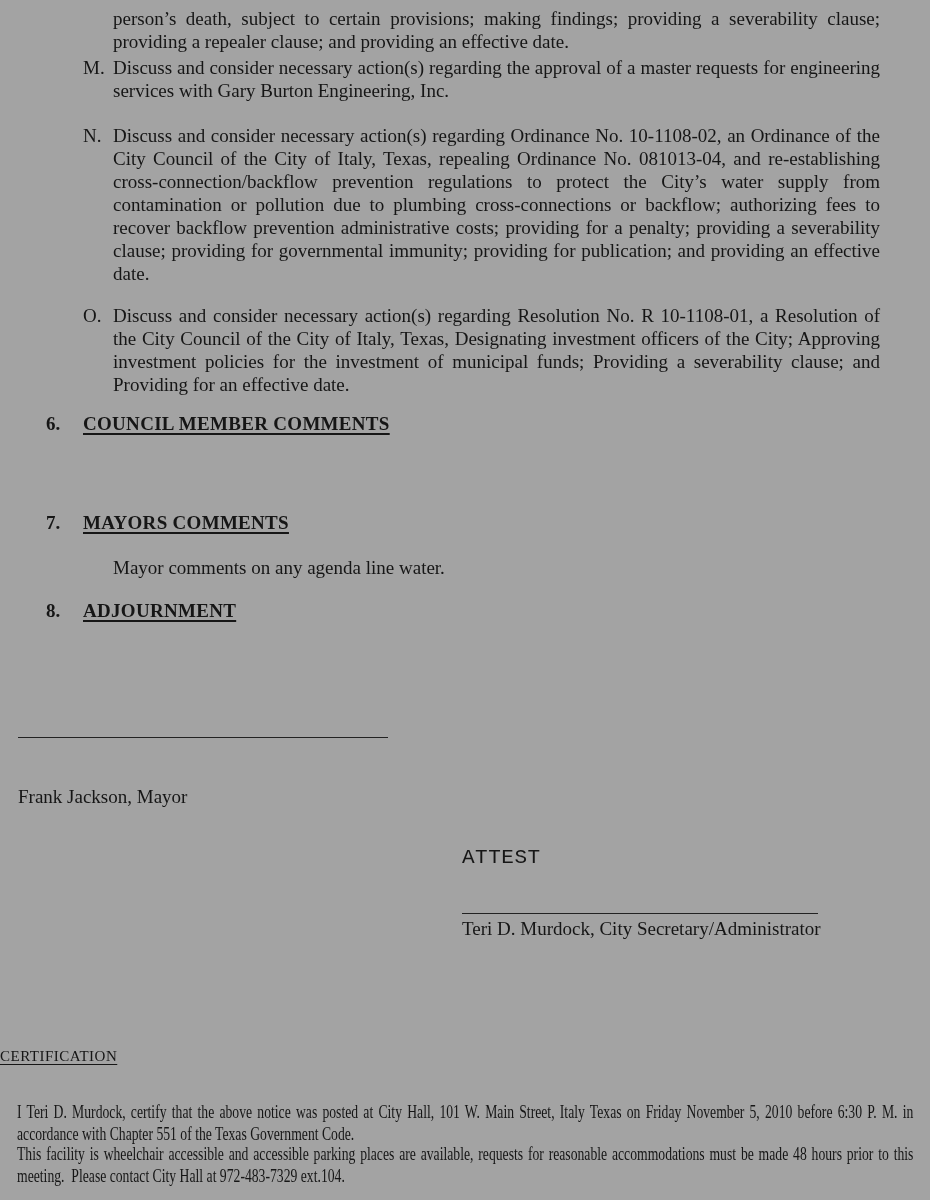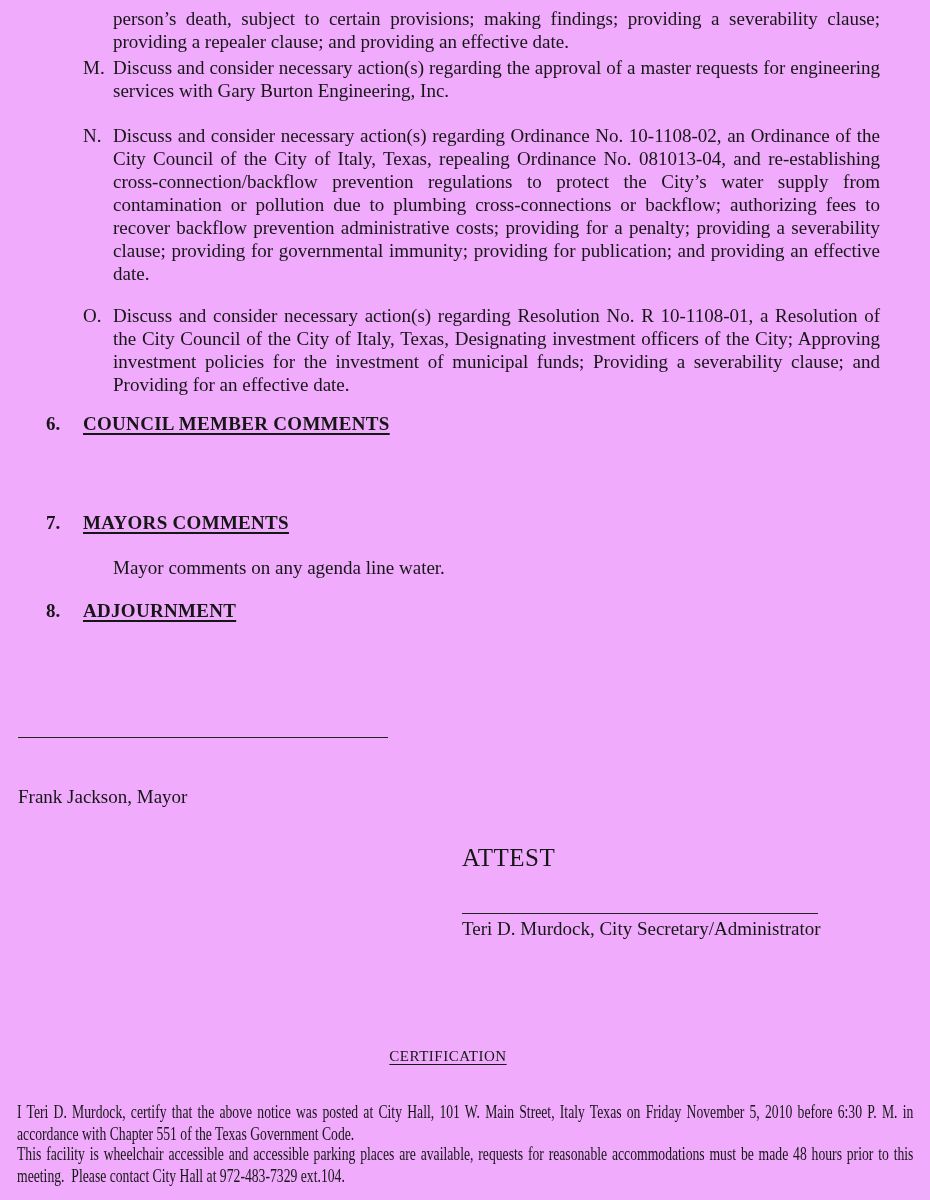--- a/index.html
+++ b/index.html
@@ -11,21 +11,21 @@
     width: 930px;
     height: 1200px;
     overflow: hidden;
     font-family: "Liberation Serif", "DejaVu Serif", serif;
     color: #161616;
   }
   .page {
     position: relative;
     width: 930px;
     height: 1200px;
-    background: #f0abfc;
+    background: #a3a3a3;
   }
   
   .para {
     font-size: 19px;
     line-height: 23px;
     text-align: justify;
   }
   .cont-para {
     position: absolute;
     left: 113px;
@@ -81,30 +81,30 @@
     border-top: 1.6px solid #222222;
     height: 0;
   }
   .sig-name {
     position: absolute;
     font-size: 19px;
     line-height: 23px;
   }
   .attest {
     position: absolute;
-    font-size: 25px;
+    font-size: 21px;
     line-height: 23px;
     letter-spacing: 0.5px;
+    font-family: Liberation Mono, monospace;
   }
   
   .cert-heading {
     position: absolute;
     left: 0;
     width: 896px;
-    text-align: center;
     font-size: 15px;
     line-height: 20px;
     letter-spacing: 0.5px;
   }
   .cert-heading span {
     text-decoration: underline;
     text-decoration-thickness: 1.3px;
     text-underline-offset: 3px;
   }
   .bottom-para {

